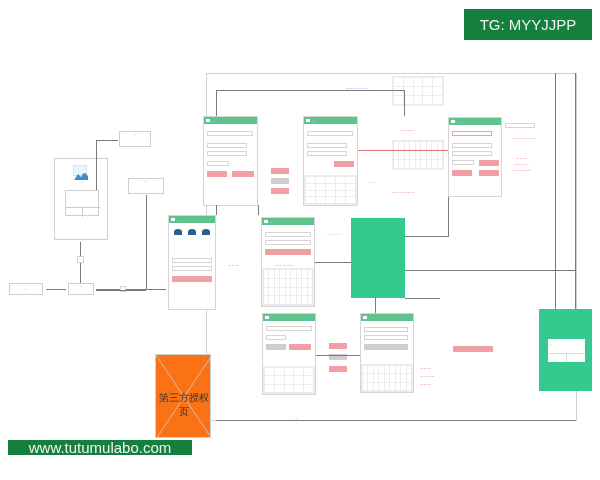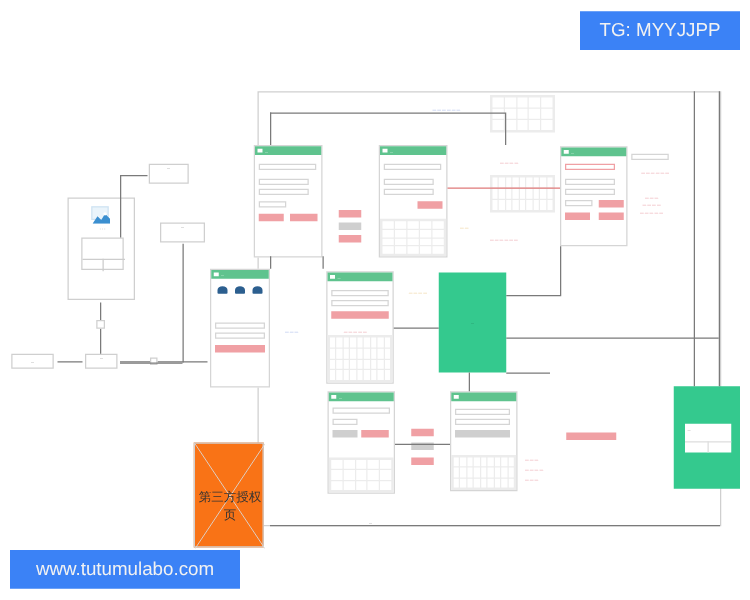--- a/index.html
+++ b/index.html
@@ -15,27 +15,27 @@
   .field{position:absolute;height:5px;border:1px solid #d5d5d5;background:#fff;box-sizing:border-box;}
   .btn-red{position:absolute;height:6px;background:#f0a0a4;box-sizing:border-box;}
   .btn-gray{position:absolute;height:6px;background:#cfcfcf;box-sizing:border-box;}
   .kbd{position:absolute;background:#ececec;box-sizing:border-box;display:grid;gap:1px;padding:2px;}
   .kbd span{background:#fff;display:block;min-height:3px;}
   .note-red{position:absolute;font-size:3px;color:#d04050;white-space:nowrap;}
   .note-blue{position:absolute;font-size:3px;color:#4a6fd0;white-space:nowrap;}
   .note-gray{position:absolute;font-size:3px;color:#555;white-space:nowrap;}
   .note-orange{position:absolute;font-size:3px;color:#d9a030;white-space:nowrap;}
   .greenblk{position:absolute;background:#34c98e;}
-  .watermark{position:absolute;background:#3b82f6;color:#f2f2f2;font-family:"Liberation Sans",sans-serif;display:flex;align-items:center;justify-content:center;}
+  .watermark{position:absolute;background:#15803d;color:#f2f2f2;font-family:"Liberation Sans",sans-serif;display:flex;align-items:center;justify-content:center;}
 </style>
 </head>
 <body>
 
 <div class="watermark" style="left:464px;top:9px;width:128px;height:31px;font-size:15px;">TG: MYYJJPP</div>
-<div class="watermark" style="left:8px;top:440px;width:184px;height:31px;font-size:15px;">www.tutumulabo.com</div>
+<div class="watermark" style="left:8px;top:440px;width:184px;height:15px;font-size:15px;">www.tutumulabo.com</div>
 
 <div class="abs" style="left:206px;top:73px;width:371px;height:348px;border:1px solid #cfcfcf;"></div>
 
 <div class="abs box tiny" style="left:9px;top:283px;width:34px;height:12px;display:flex;align-items:center;justify-content:center;">
   <span>...</span>
 </div>
 <div class="ln" style="left:46px;top:289px;width:20px;height:1px;"></div>
 <div class="abs box tiny" style="left:68px;top:283px;width:26px;height:12px;"><span>...</span></div>
 <div class="ln" style="left:96px;top:289px;width:70px;height:1px;"></div>
 <div class="abs box" style="left:120px;top:286px;width:6px;height:6px;"></div>

